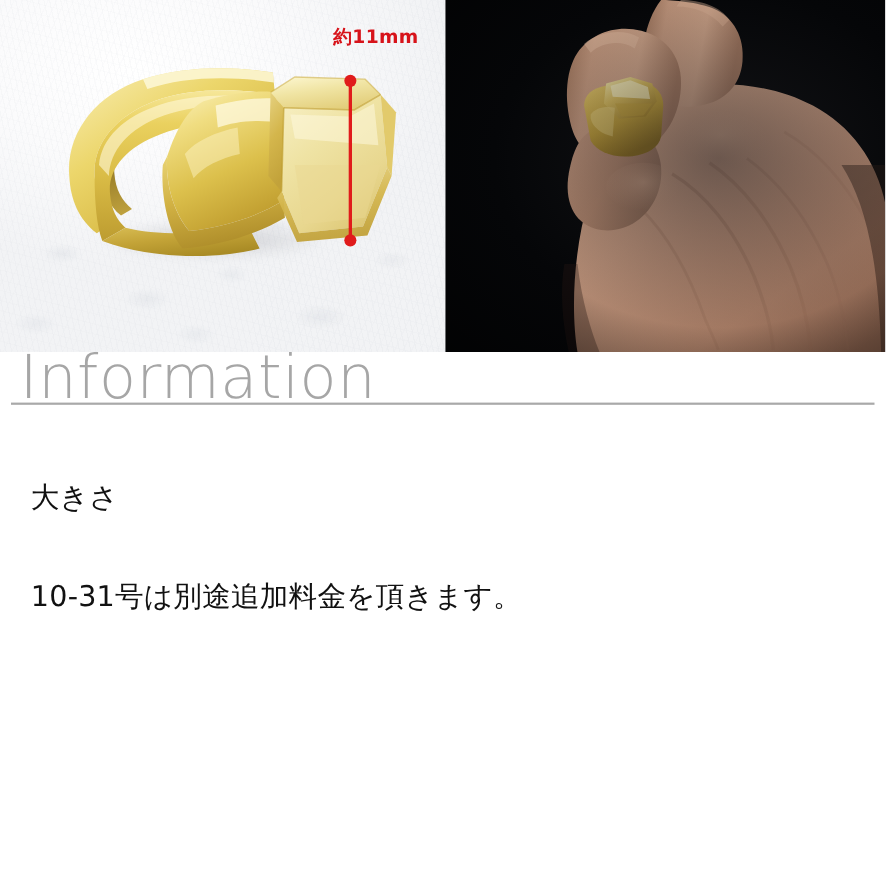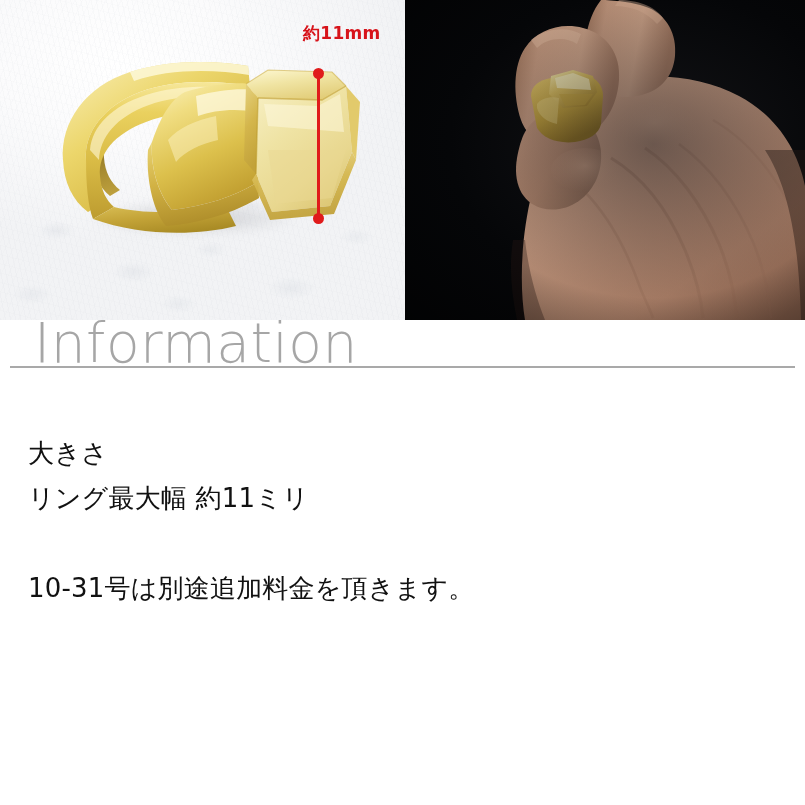--- a/index.html
+++ b/index.html
@@ -98,21 +98,20 @@
   .info-title {
     position: absolute;
     left: 18px; top: -4px;
     font-family: "DejaVu Sans", "Liberation Sans", sans-serif;
     font-size: 55px;
     font-weight: 300;
     letter-spacing: .5px;
     color: #a6a6a6;
     line-height: 1;
     white-space: nowrap;
-    margin-left: 16px;
   }
   .info-rule {
     position: absolute;
     left: 10px; top: 46px;
     width: 785px; height: 2px;
     background: #a9a9a9;
   }
 
   
   .info-body {
@@ -409,18 +408,17 @@
   </div>
 
   <div class="info-head">
     <div class="info-title">Information</div>
     <div class="info-rule"></div>
   </div>
 
   <div class="info-body">
     <div class="ln gap"></div>
     <div class="ln">大きさ</div>
-    <div class="ln">リング最大幅 約11ミリ</div>
     <div class="ln gap"></div>
     <div class="ln">10-31号は別途追加料金を頂きます。</div>
   </div>
 
 </div>
 
 </body></html>

